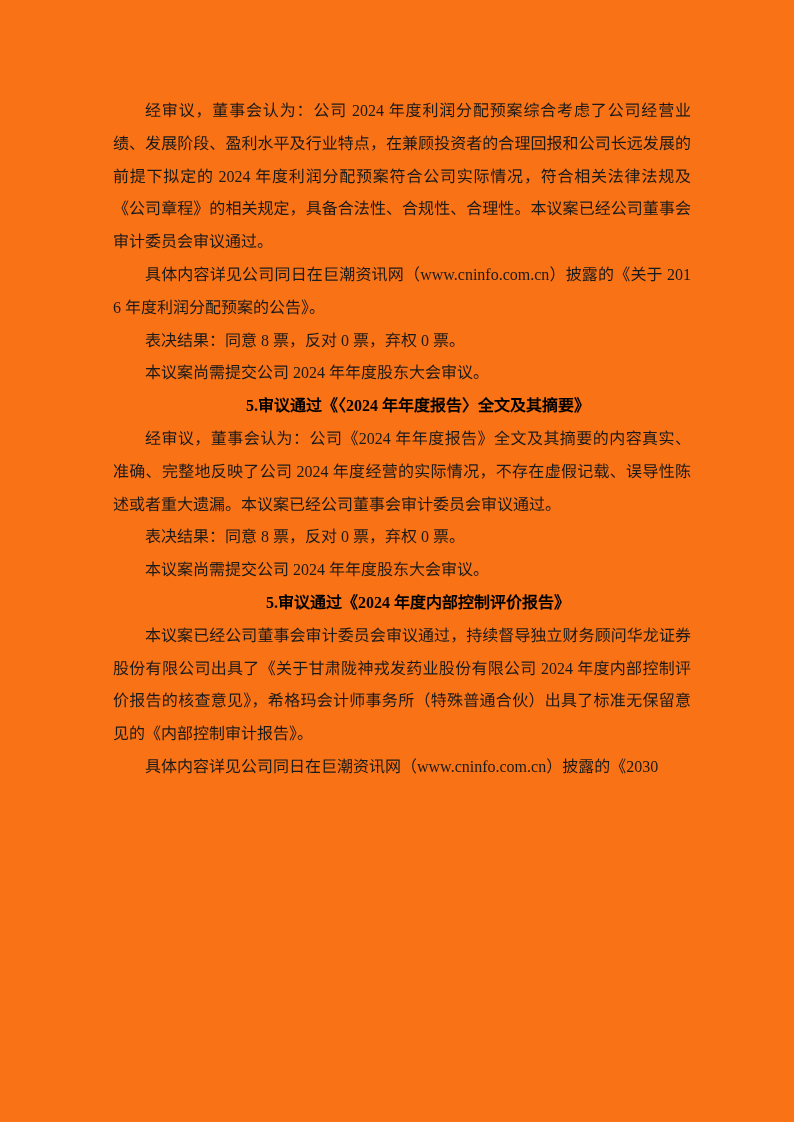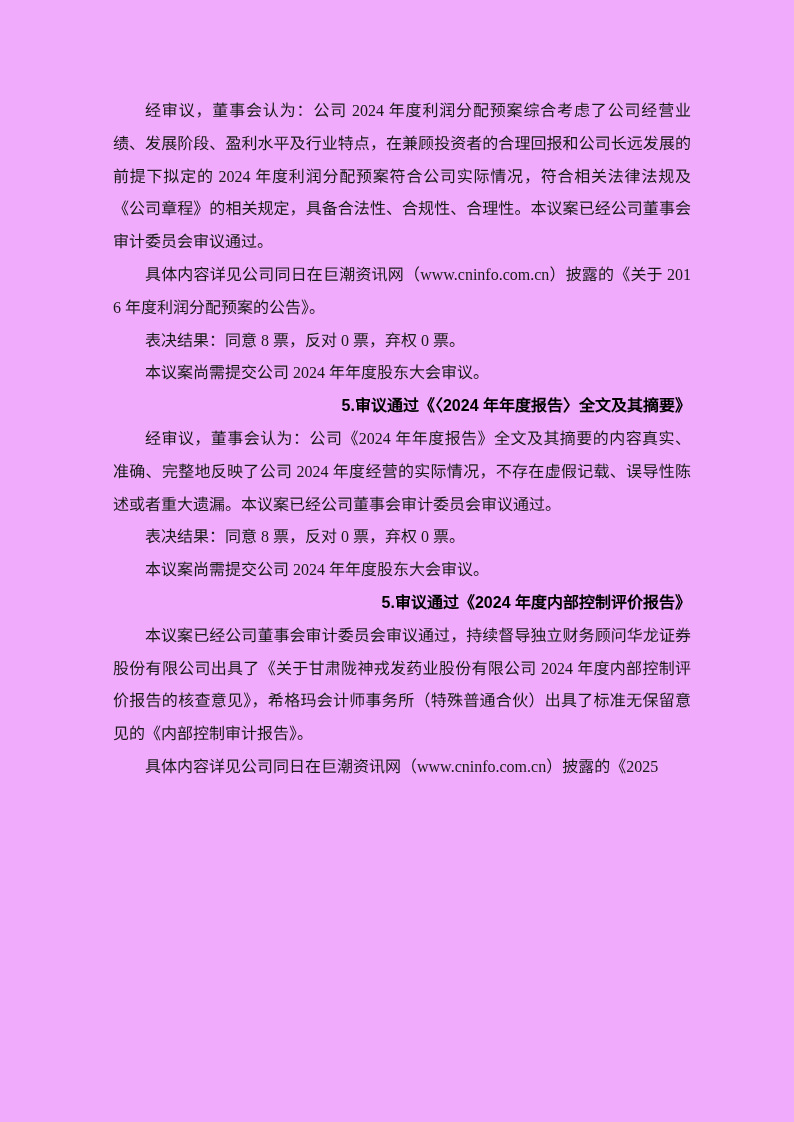--- a/index.html
+++ b/index.html
@@ -4,53 +4,53 @@
 <style>
   html, body {
     margin: 0;
     padding: 0;
     background: #ffffff;
   }
   .page {
     position: relative;
     width: 794px;
     height: 1122px;
-    background: #f0abfc;
+    background: #f97316;
     box-sizing: border-box;
     padding: 95px 103px 8px 113px;
     overflow: hidden;
   }
   .para, .heading {
     margin: 0;
     padding: 0;
     font-size: 16px;
     line-height: 32.8px;
     color: #1a1a1a;
     text-indent: 2em;
     word-break: break-all;
   }
   .para {
     font-family: "Liberation Serif", "DejaVu Serif", serif;
     text-align: justify;
   }
   .heading {
-    font-family: Liberation Sans, sans-serif;
+    font-family: Liberation Serif, serif;
     font-weight: 700;
-    text-align: right;
+    text-align: center;
     color: #000000;
   }
 </style>
 </head>
 <body>
 
 <div class="page">
   <p class="para">经审议，董事会认为：公司 2024 年度利润分配预案综合考虑了公司经营业绩、发展阶段、盈利水平及行业特点，在兼顾投资者的合理回报和公司长远发展的前提下拟定的 2024 年度利润分配预案符合公司实际情况，符合相关法律法规及《公司章程》的相关规定，具备合法性、合规性、合理性。本议案已经公司董事会审计委员会审议通过。</p>
   <p class="para">具体内容详见公司同日在巨潮资讯网（www.cninfo.com.cn）披露的《关于 2016 年度利润分配预案的公告》。</p>
   <p class="para">表决结果：同意 8 票，反对 0 票，弃权 0 票。</p>
   <p class="para">本议案尚需提交公司 2024 年年度股东大会审议。</p>
   <p class="heading">5.审议通过《〈2024 年年度报告〉全文及其摘要》</p>
   <p class="para">经审议，董事会认为：公司《2024 年年度报告》全文及其摘要的内容真实、准确、完整地反映了公司 2024 年度经营的实际情况，不存在虚假记载、误导性陈述或者重大遗漏。本议案已经公司董事会审计委员会审议通过。</p>
   <p class="para">表决结果：同意 8 票，反对 0 票，弃权 0 票。</p>
   <p class="para">本议案尚需提交公司 2024 年年度股东大会审议。</p>
   <p class="heading">5.审议通过《2024 年度内部控制评价报告》</p>
   <p class="para">本议案已经公司董事会审计委员会审议通过，持续督导独立财务顾问华龙证券股份有限公司出具了《关于甘肃陇神戎发药业股份有限公司 2024 年度内部控制评价报告的核查意见》，希格玛会计师事务所（特殊普通合伙）出具了标准无保留意见的《内部控制审计报告》。</p>
-  <p class="para">具体内容详见公司同日在巨潮资讯网（www.cninfo.com.cn）披露的《2025</p>
+  <p class="para">具体内容详见公司同日在巨潮资讯网（www.cninfo.com.cn）披露的《2030</p>
 </div>
 
 </body></html>

